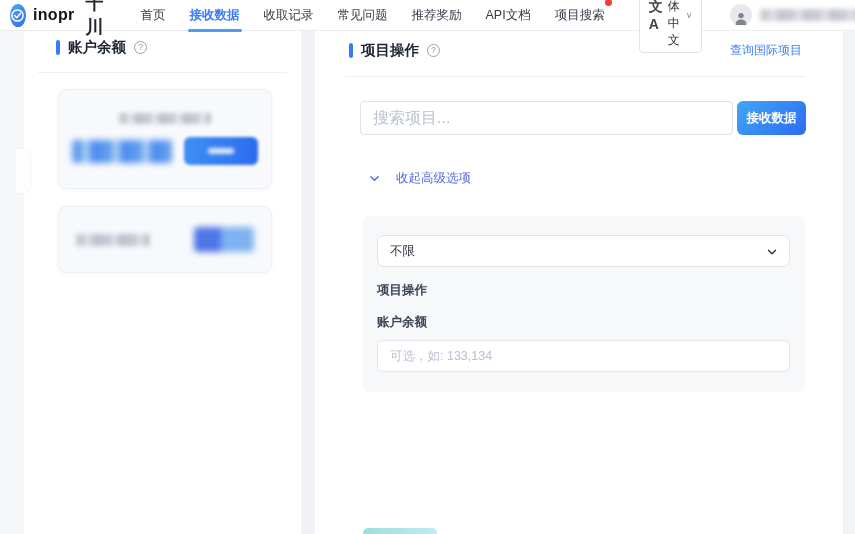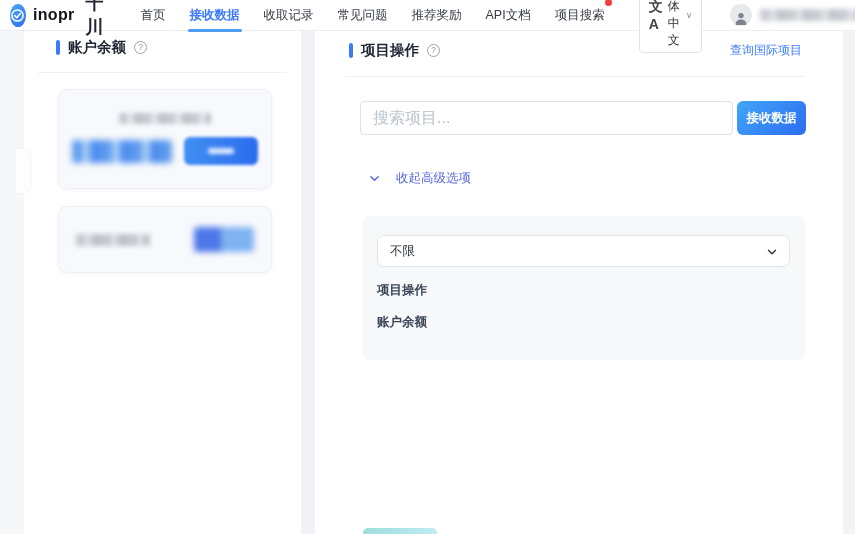--- a/index.html
+++ b/index.html
@@ -189,20 +189,21 @@
 
         <div class="field">
         </div>
 
         <div class="field">
           <div class="field-label">项目操作</div>
         </div>
 
         <div class="field">
           <div class="field-label">账户余额</div>
+          <input class="text-input" type="text" placeholder="可选，如: 133,134" style="">
         </div>
       </div>
 
       <div class="partial-btn"></div>
     </main>
 
   </div>
 </div>
 
 </body></html>

